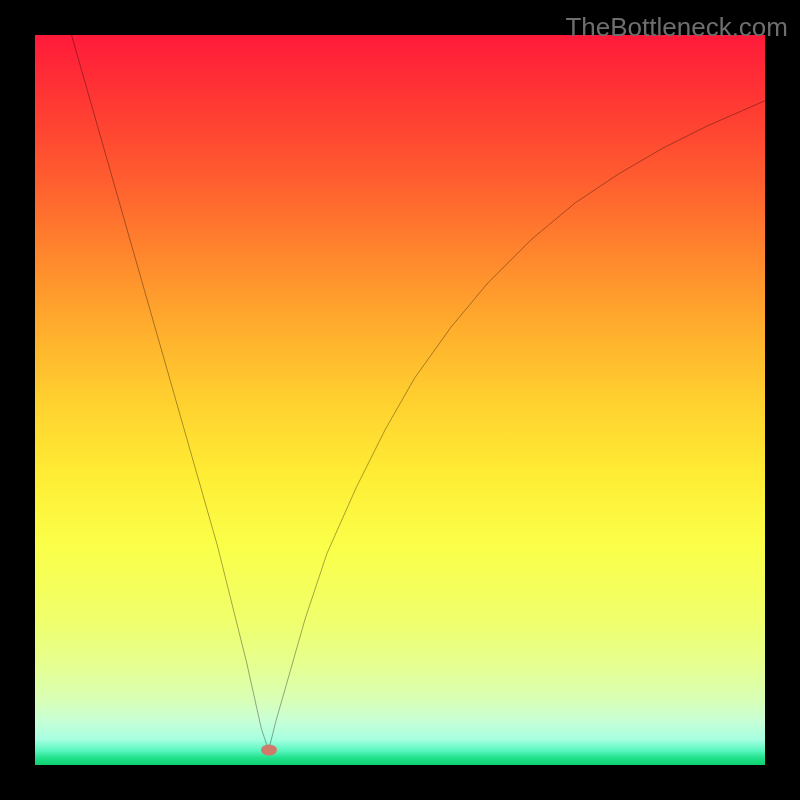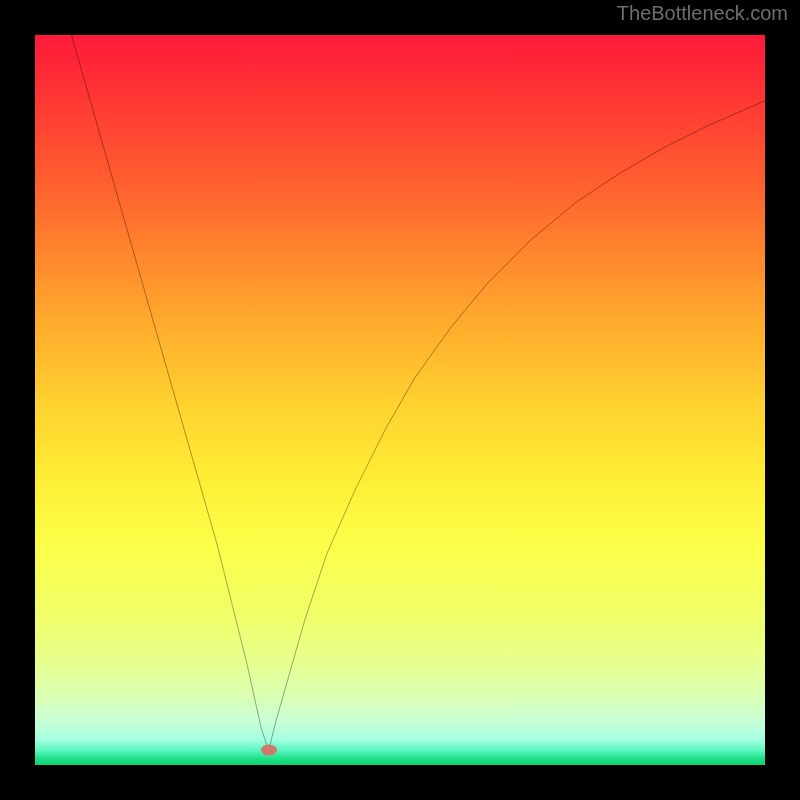--- a/index.html
+++ b/index.html
@@ -50,23 +50,23 @@
     position: absolute;
     width: 16px;
     height: 11px;
     border-radius: 50%;
     background: #cf7a6a;
     transform: translate(-50%, -50%);
   }
 
   .attribution {
     position: absolute;
-    top: 2px;
+    top: 12px;
     right: 12px;
-    font-size: 20px;
+    font-size: 26px;
     color: #6e6e6e;
     font-family: Arial, Helvetica, sans-serif;
   }
 </style>
 </head>
 <body>
 
 <div class="outer">
 
   <div class="plot">

